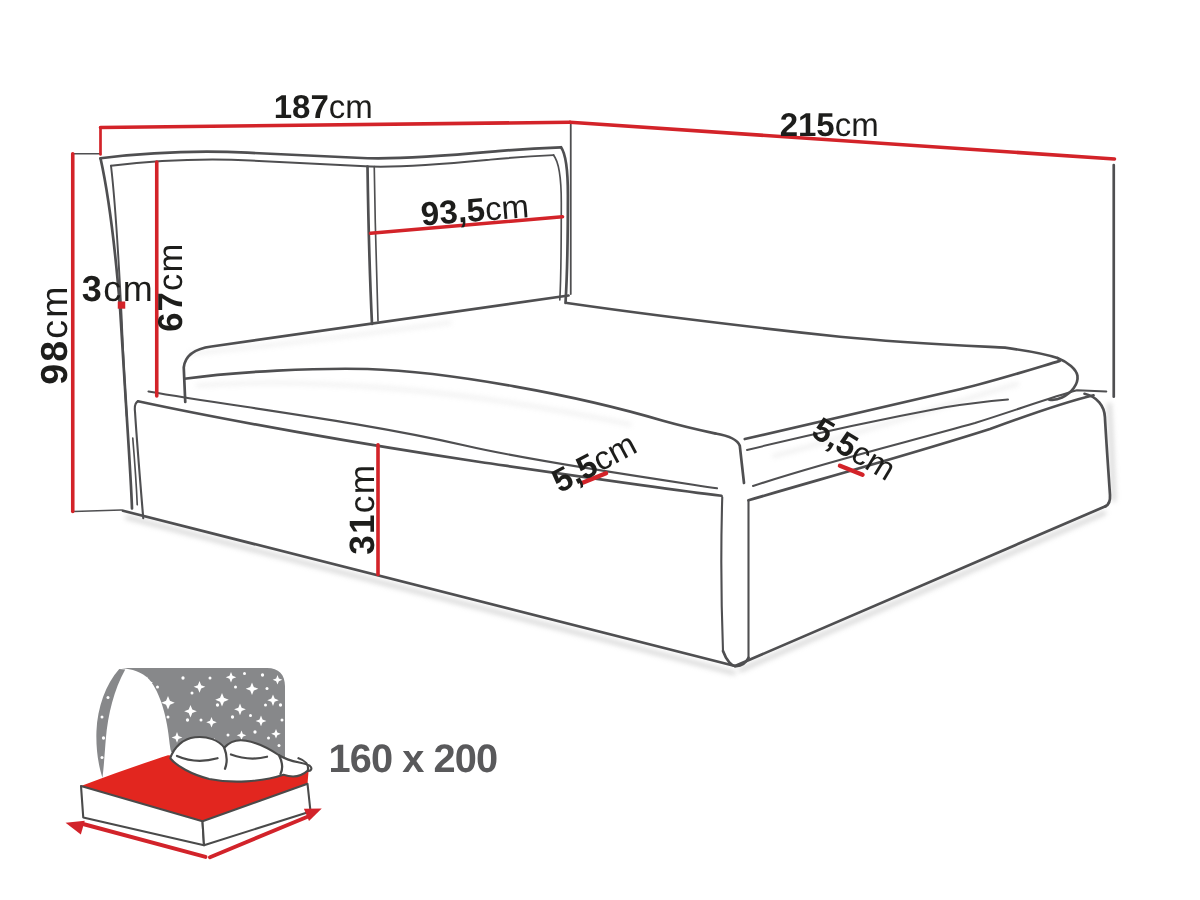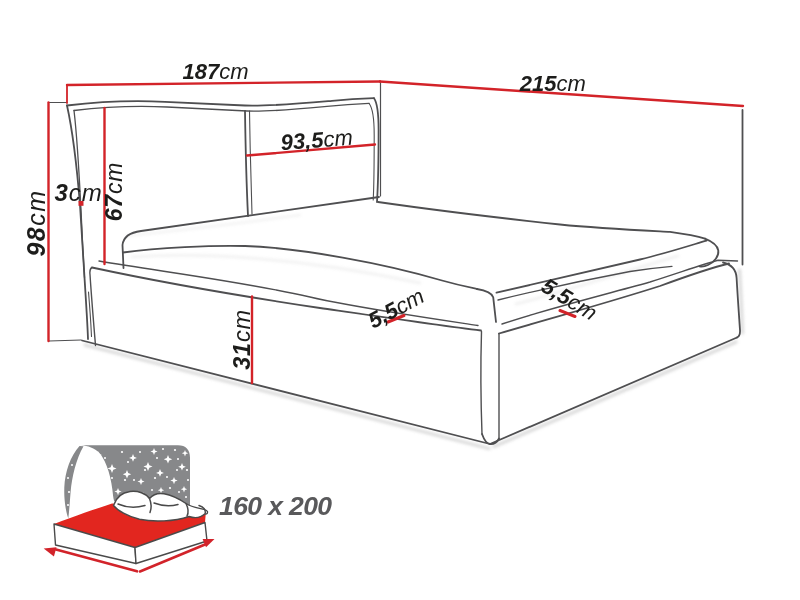--- a/index.html
+++ b/index.html
@@ -1,16 +1,16 @@
 <!DOCTYPE html>
 <html><head>
 <meta charset="utf-8">
 <style>
   html,body{margin:0;padding:0;background:#ffffff;}
-  #stage{width:800px;height:600px;position:relative;overflow:hidden;background:#ec4899;font-style:italic;}
+  #stage{width:800px;height:600px;position:relative;overflow:hidden;background:#ec4899;}
   text{font-family:"Liberation Sans",sans-serif;}
 </style>
 </head>
 <body>
 <div id="stage">
 <svg width="800" height="600" viewBox="0 0 800 600" xmlns="http://www.w3.org/2000/svg">
   <rect x="0" y="0" width="800" height="600" fill="#ffffff"></rect>
 
   <defs>
         <filter id="bl" x="-20%" y="-20%" width="140%" height="140%">

